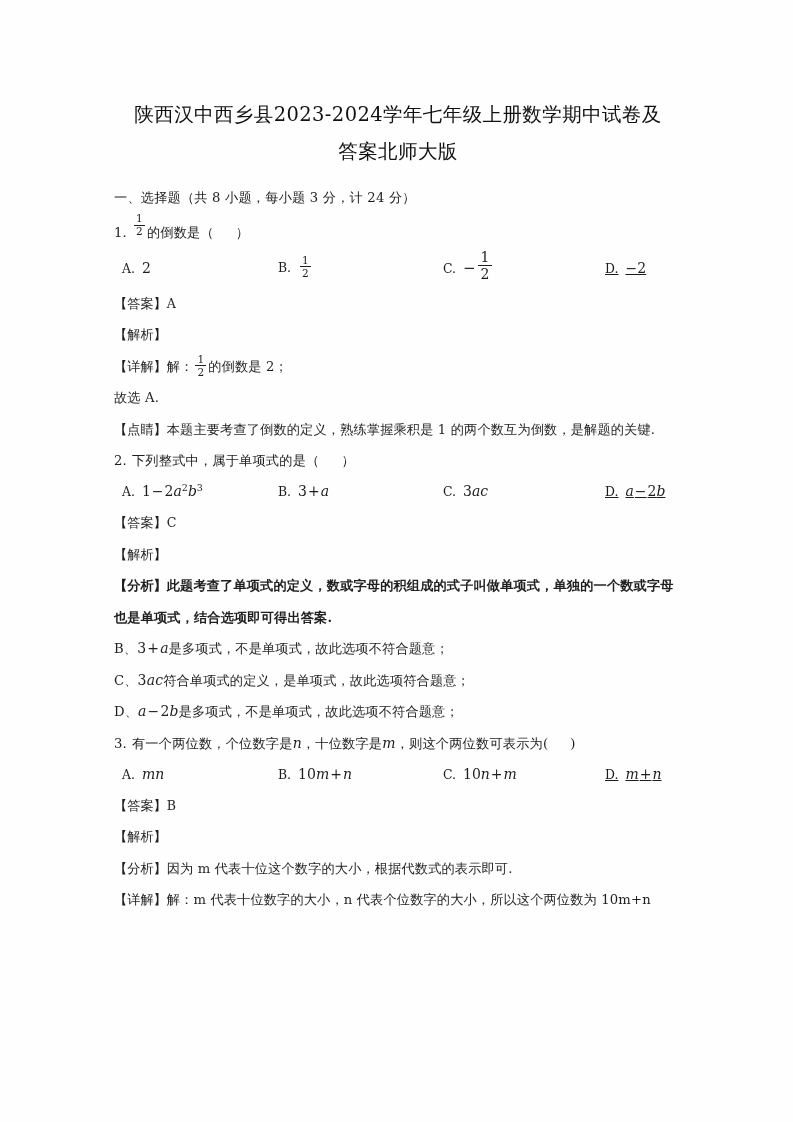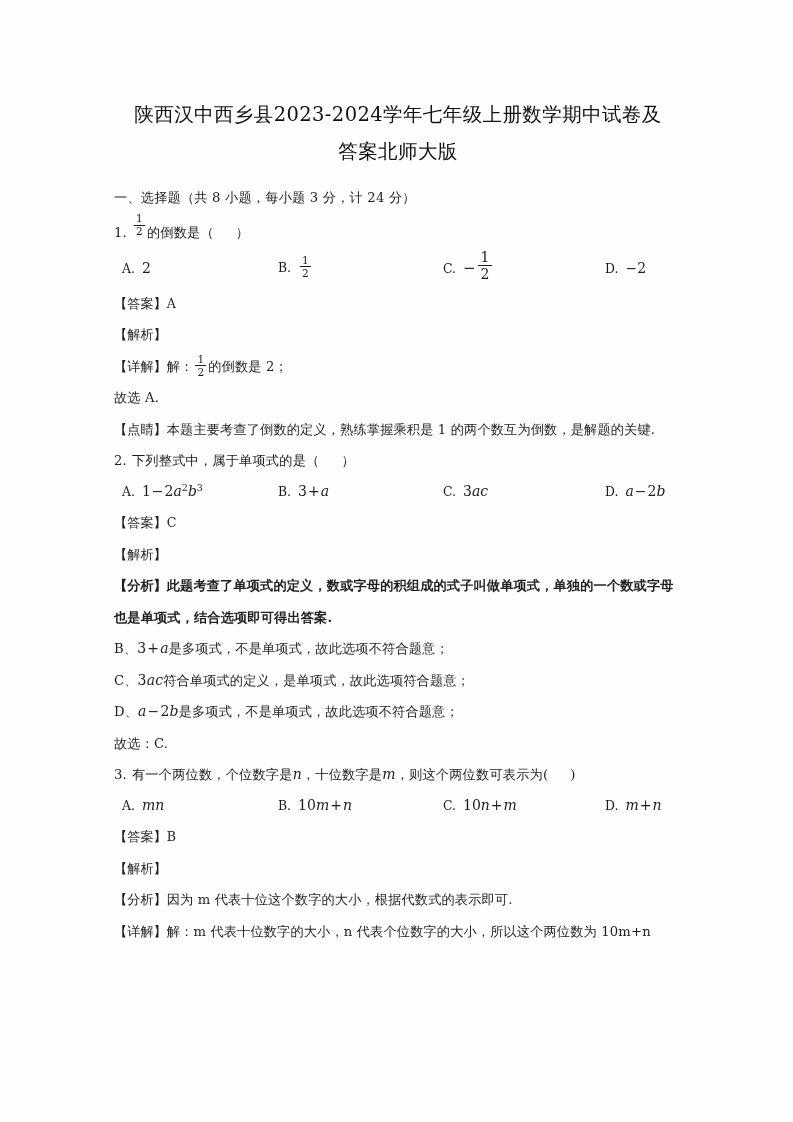--- a/index.html
+++ b/index.html
@@ -77,21 +77,21 @@
     top: 0;
     white-space: nowrap;
   }
   .opt .lab {
     font-size: 12.4px;
     margin-right: 7px;
   }
   .opt-a { left: 8px; }
   .opt-b { left: 164px; }
   .opt-c { left: 329px; }
-  .opt-d { left: 491px; }
+  .opt-d { left: 491px; text-decoration: underline; }
 
   
   .mvar {
     font-family: "DejaVu Serif", "Liberation Serif", serif;
     font-style: italic;
     font-size: 14px;
   }
   .mnum {
     font-family: "DejaVu Serif", "Liberation Serif", serif;
     font-style: normal;
@@ -232,21 +232,20 @@
     </div>
 
     <div class="para">
       <span>C、</span><span><span class="mnum">3</span><span class="mvar">ac</span></span><span>符合单项式的定义，是单项式，故此选项符合题意；</span>
     </div>
 
     <div class="para">
       <span>D、</span><span><span class="mvar">a</span><span class="op">−</span><span class="mnum">2</span><span class="mvar">b</span></span><span>是多项式，不是单项式，故此选项不符合题意；</span>
     </div>
 
-    <div class="para">故选：C.</div>
 
     <div class="q-stem">
       <span>3.</span><span class="sp4"></span><span>有一个两位数，个位数字是</span><span class="mvar">n</span><span>，十位数字是</span><span class="mvar">m</span><span>，则这个两位数可表示为(</span><span class="thin"></span><span>)</span>
     </div>
 
     <div class="options">
       <span class="opt opt-a">
         <span class="lab">A.</span><span><span class="mvar">mn</span></span>
       </span>
       <span class="opt opt-b">

